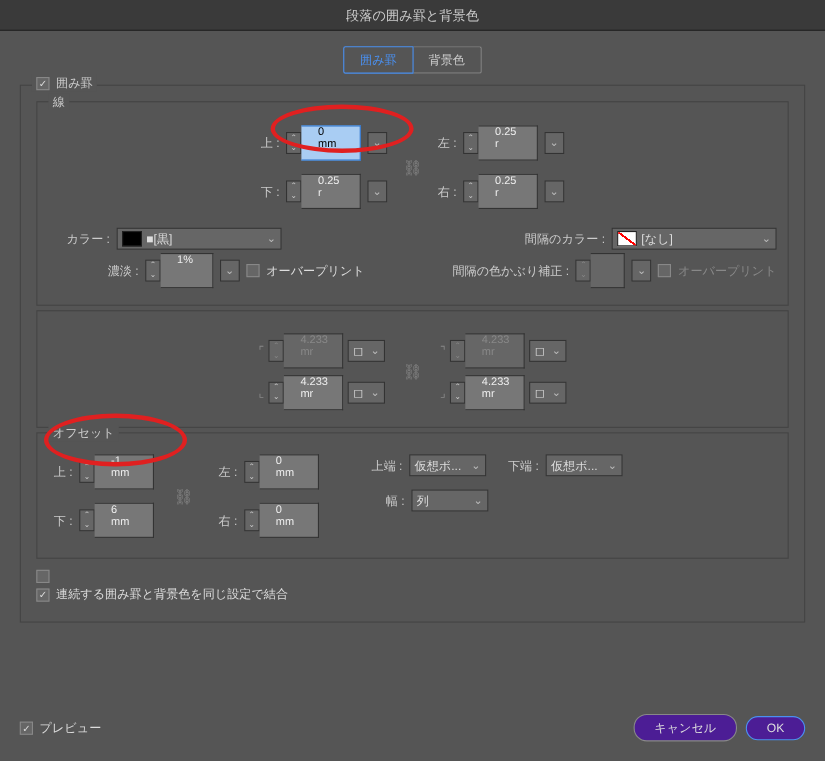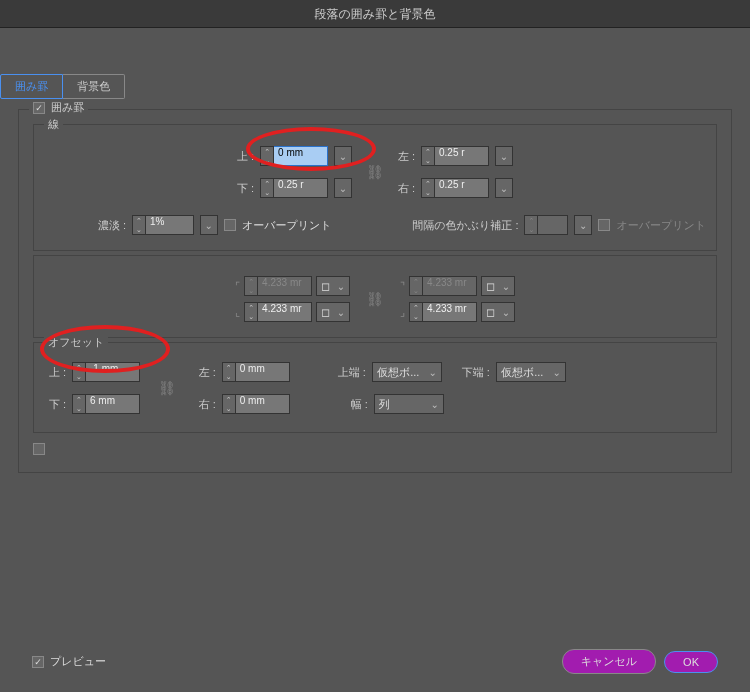--- a/index.html
+++ b/index.html
@@ -1,49 +1,49 @@
 <!DOCTYPE html>
 <html><head>
 <meta charset="utf-8">
 <style>
 * { box-sizing: border-box; margin: 0; padding: 0; font-family: "Hiragino Sans", "Meiryo", sans-serif; }
 body { background: #555; color: #ddd; font-size: 11px; width: 750px; height: 692px; position: relative; }
 .titlebar { background: #3a3a3a; height: 28px; line-height: 28px; text-align: center; color: #ccc; font-size: 12px; border-bottom: 1px solid #222; }
-.tabs-row { padding: 14px 0 10px; margin-top: 32px; }
+.tabs-row { text-align: center; padding: 14px 0 10px; }
 .tab { display: inline-block; padding: 4px 14px; border: 1px solid #888; color: #ccc; font-size: 11px; }
 .tab.active { border-color: #4a90f0; color: #4a90f0; border-radius: 2px 0 0 2px; }
 .tab.inactive { border-left: none; border-radius: 0 2px 2px 0; }
 .panel { margin: 0 18px 10px; border: 1px solid #444; padding: 10px 14px 14px; position: relative; }
 .panel-inner { border: 1px solid #444; padding: 12px 10px; margin-top: 4px; position: relative; }
 .legend { position: absolute; top: -8px; left: 10px; background: #555; padding: 0 4px; color: #ccc; }
 .check { display: inline-flex; align-items: center; gap: 6px; }
 .checkbox { width: 12px; height: 12px; border: 1px solid #888; background: #666; display: inline-flex; align-items: center; justify-content: center; font-size: 9px; }
 .checkbox.checked::before { content: "✓"; color: #ddd; }
 .row { display: flex; align-items: center; gap: 6px; margin: 3px 0; }
 .lbl { color: #ccc; text-align: right; }
 .spinner { display: inline-flex; align-items: center; }
 .spin-btns { width: 14px; height: 20px; border: 1px solid #333; background: #666; display: flex; flex-direction: column; font-size: 7px; color: #ccc; }
 .spin-btns span { flex: 1; text-align: center; line-height: 9px; }
-.spin-input { height: 20px; width: 54px; background: #777; border: 1px solid #333; border-left: none; color: #eee; padding: 0 4px; font-size: 10px; }
+.spin-input { height: 32px; width: 54px; background: #777; border: 1px solid #333; border-left: none; color: #eee; padding: 0 15px; font-size: 10px; }
 .spin-input.focus { background: #a9cdf3; color: #000; border-color: #2a72cc; }
 .dd { height: 20px; background: #666; border: 1px solid #333; color: #ddd; padding: 0 4px; display: inline-flex; align-items: center; position: relative; }
 .dd::after { content: "⌄"; position: absolute; right: 4px; font-size: 10px; color: #bbb; }
 .dd.small { width: 18px; }
 .swatch { width: 18px; height: 14px; border: 1px solid #222; display: inline-block; vertical-align: middle; }
 .swatch.black { background: #000; }
 .swatch.none { background: #fff; position: relative; }
 .swatch.none::after { content: ""; position: absolute; left: 0; top: 0; right: 0; bottom: 0; background: linear-gradient(to top right, transparent 45%, red 45%, red 55%, transparent 55%); }
 .icon-btn { width: 20px; height: 20px; background: #666; border: 1px solid #333; display: inline-flex; align-items: center; justify-content: center; color: #bbb; font-size: 10px; }
 .icon-btn.active { background: #4a4a4a; }
 .link-icon { color: #888; font-size: 14px; }
 .section-gap { height: 8px; }
 .corner-field { display: inline-flex; align-items: center; gap: 4px; }
 .corner-icon { color: #888; font-size: 11px; }
-.footer { position: absolute; bottom: 0; left: 0; right: 0; padding: 10px 32px 18px; display: flex; align-items: center; }
-.btn { background: #a21caf; border: 1px solid #888; color: #ddd; padding: 4px 18px; border-radius: 12px; font-size: 11px; margin-left: 8px; }
+.footer { position: absolute; bottom: 0; left: 0; right: 0; padding: 10px 18px 18px; display: flex; align-items: center; }
+.btn { background: #4c1d95; border: 1px solid #888; color: #ddd; padding: 4px 18px; border-radius: 12px; font-size: 11px; margin-left: 8px; }
 .btn.primary { border-color: #4a90f0; }
 .highlight-oval { position: absolute; border: 4px solid #e02020; border-radius: 50%; pointer-events: none; z-index: 10; }
 .disabled { color: #888; }
 </style>
 </head>
 <body>
 
 <div class="titlebar">段落の囲み罫と背景色</div>
 
 <div class="tabs-row">
@@ -109,20 +109,33 @@
             <span class="spin-input">0.25 r</span>
           </span>
           <span class="dd small"></span>
         </div>
       </div>
     </div>
 
     <div class="section-gap"></div>
 
 
+    <div class="row">
+      <span class="lbl" style="width:56px">カラー :</span>
+      <span class="dd" style="width:150px;">
+        <span class="swatch black"></span>
+        <span style="margin-left:4px">■[黒]</span>
+      </span>
+      <span style="flex:1"></span>
+      <span class="lbl">間隔のカラー :</span>
+      <span class="dd" style="width:150px;">
+        <span class="swatch none"></span>
+        <span style="margin-left:4px">[なし]</span>
+      </span>
+    </div>
 
     <div class="row">
       <span class="lbl" style="width:70px;margin-left:12px">濃淡 :</span>
       <span class="spinner">
         <span class="spin-btns">
             <span>⌃</span>
             <span>⌄</span>
           </span>
         <span class="spin-input" style="width:48px">1%</span>
       </span>
@@ -264,20 +277,24 @@
           <span class="lbl">下端 :</span>
           <span class="dd" style="width:70px">仮想ボ...</span>
         </div>
       </div>
     </div>
   </div>
 
   <div class="row check" style="margin-top:10px">
     <span class="checkbox"></span>
   </div>
+  <div class="row check">
+    <span class="checkbox checked"></span>
+    <span>連続する囲み罫と背景色を同じ設定で結合</span>
+  </div>
 </div>
 
 <div class="footer">
   <span class="check">
     <span class="checkbox checked"></span>
     <span>プレビュー</span>
   </span>
   <span style="flex:1"></span>
   <button class="btn">キャンセル</button>
   <button class="btn primary">OK</button>

